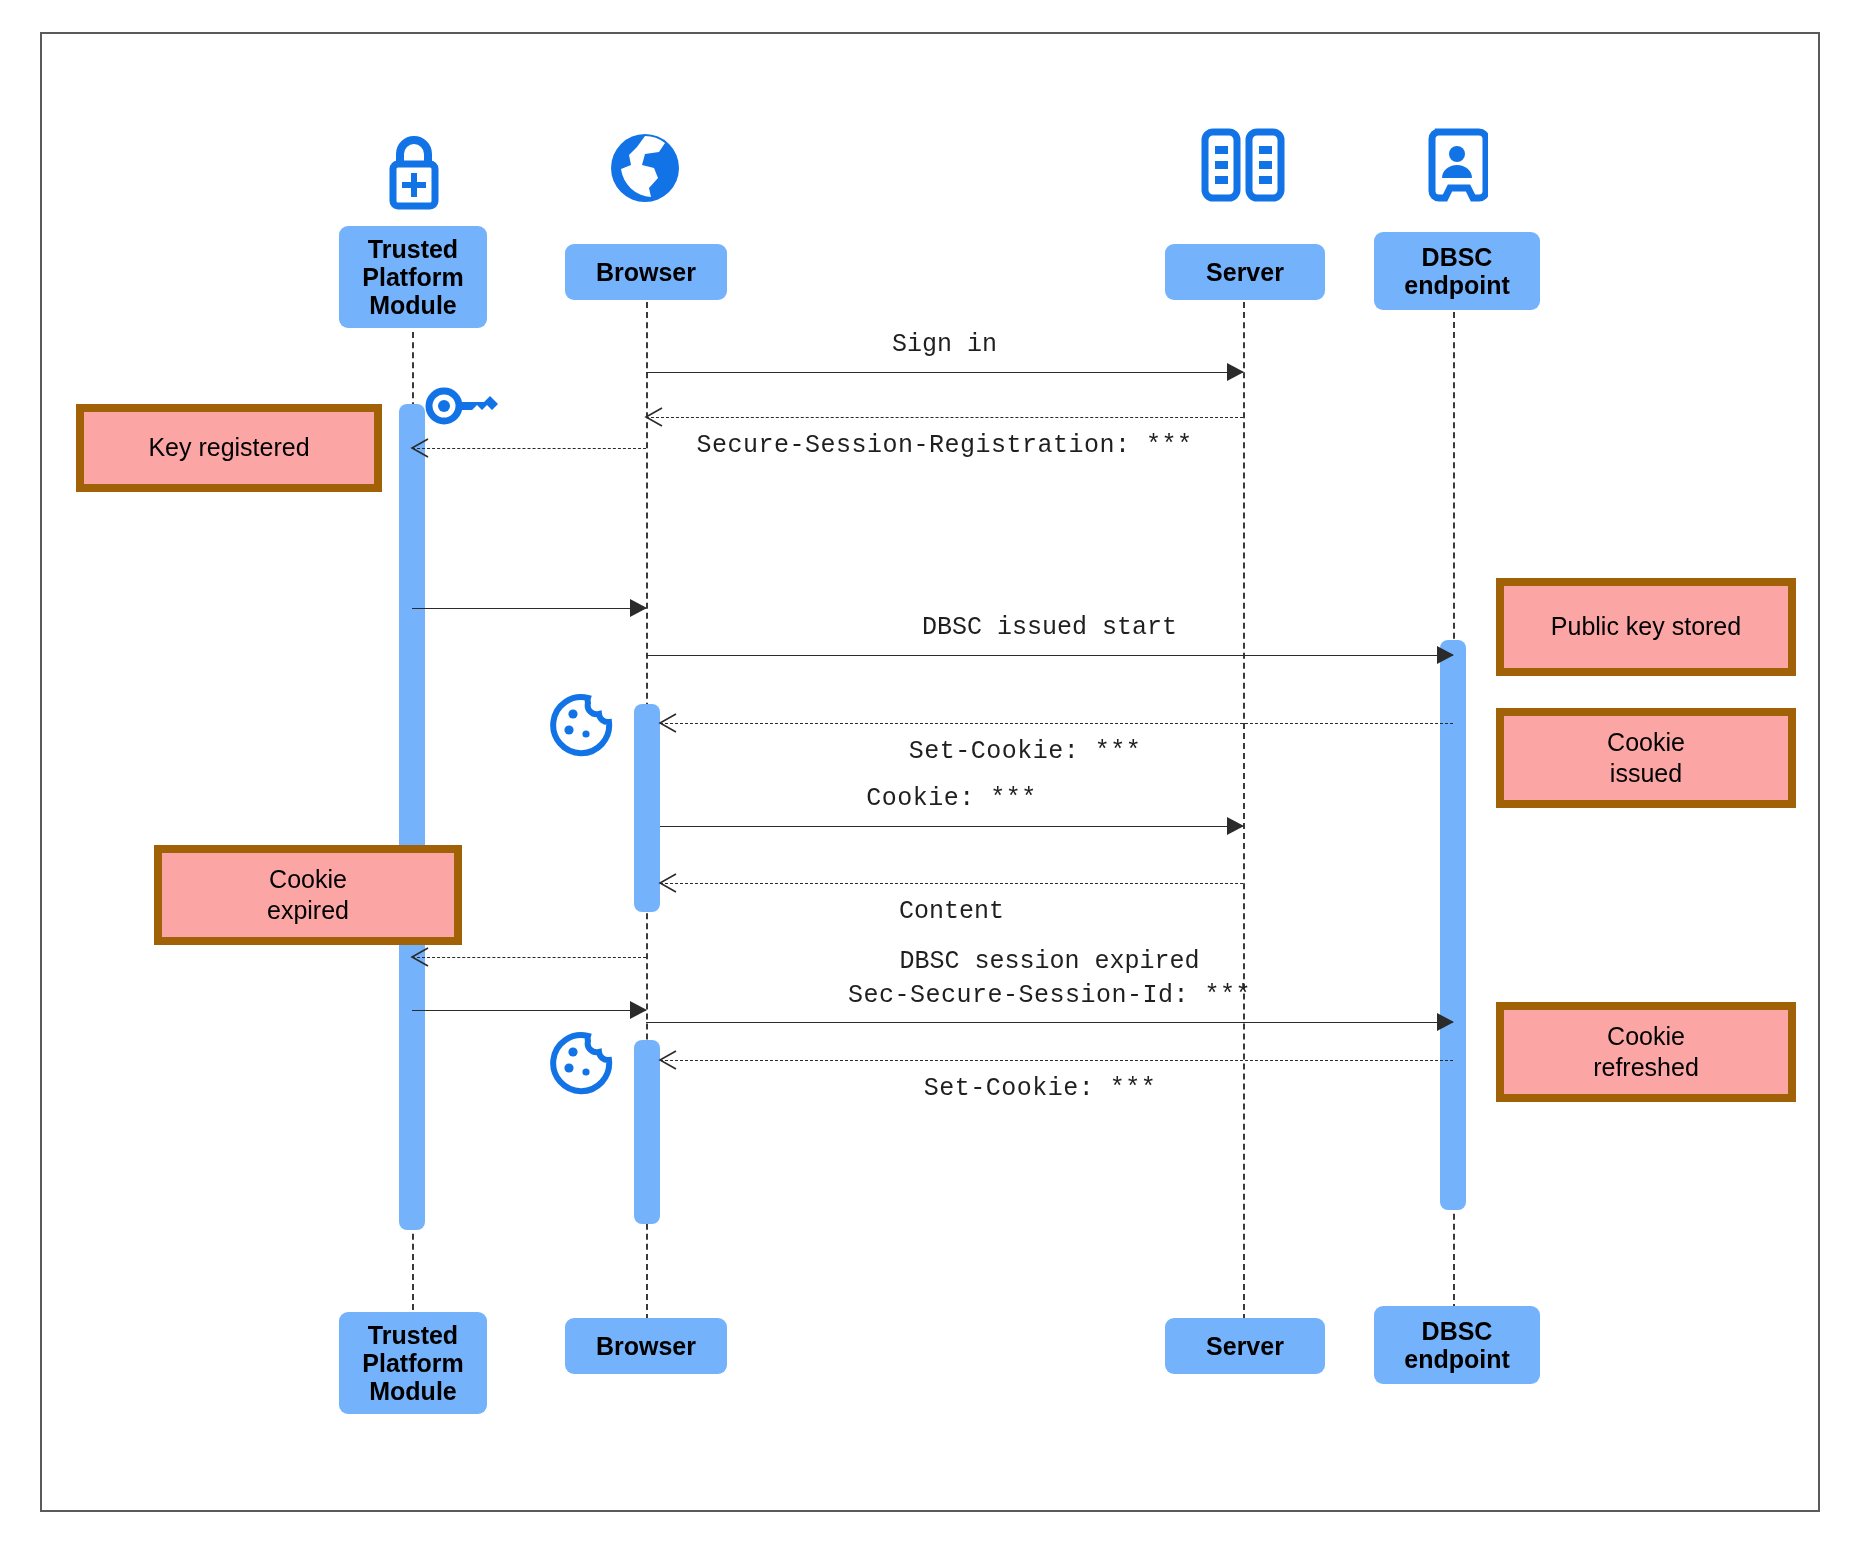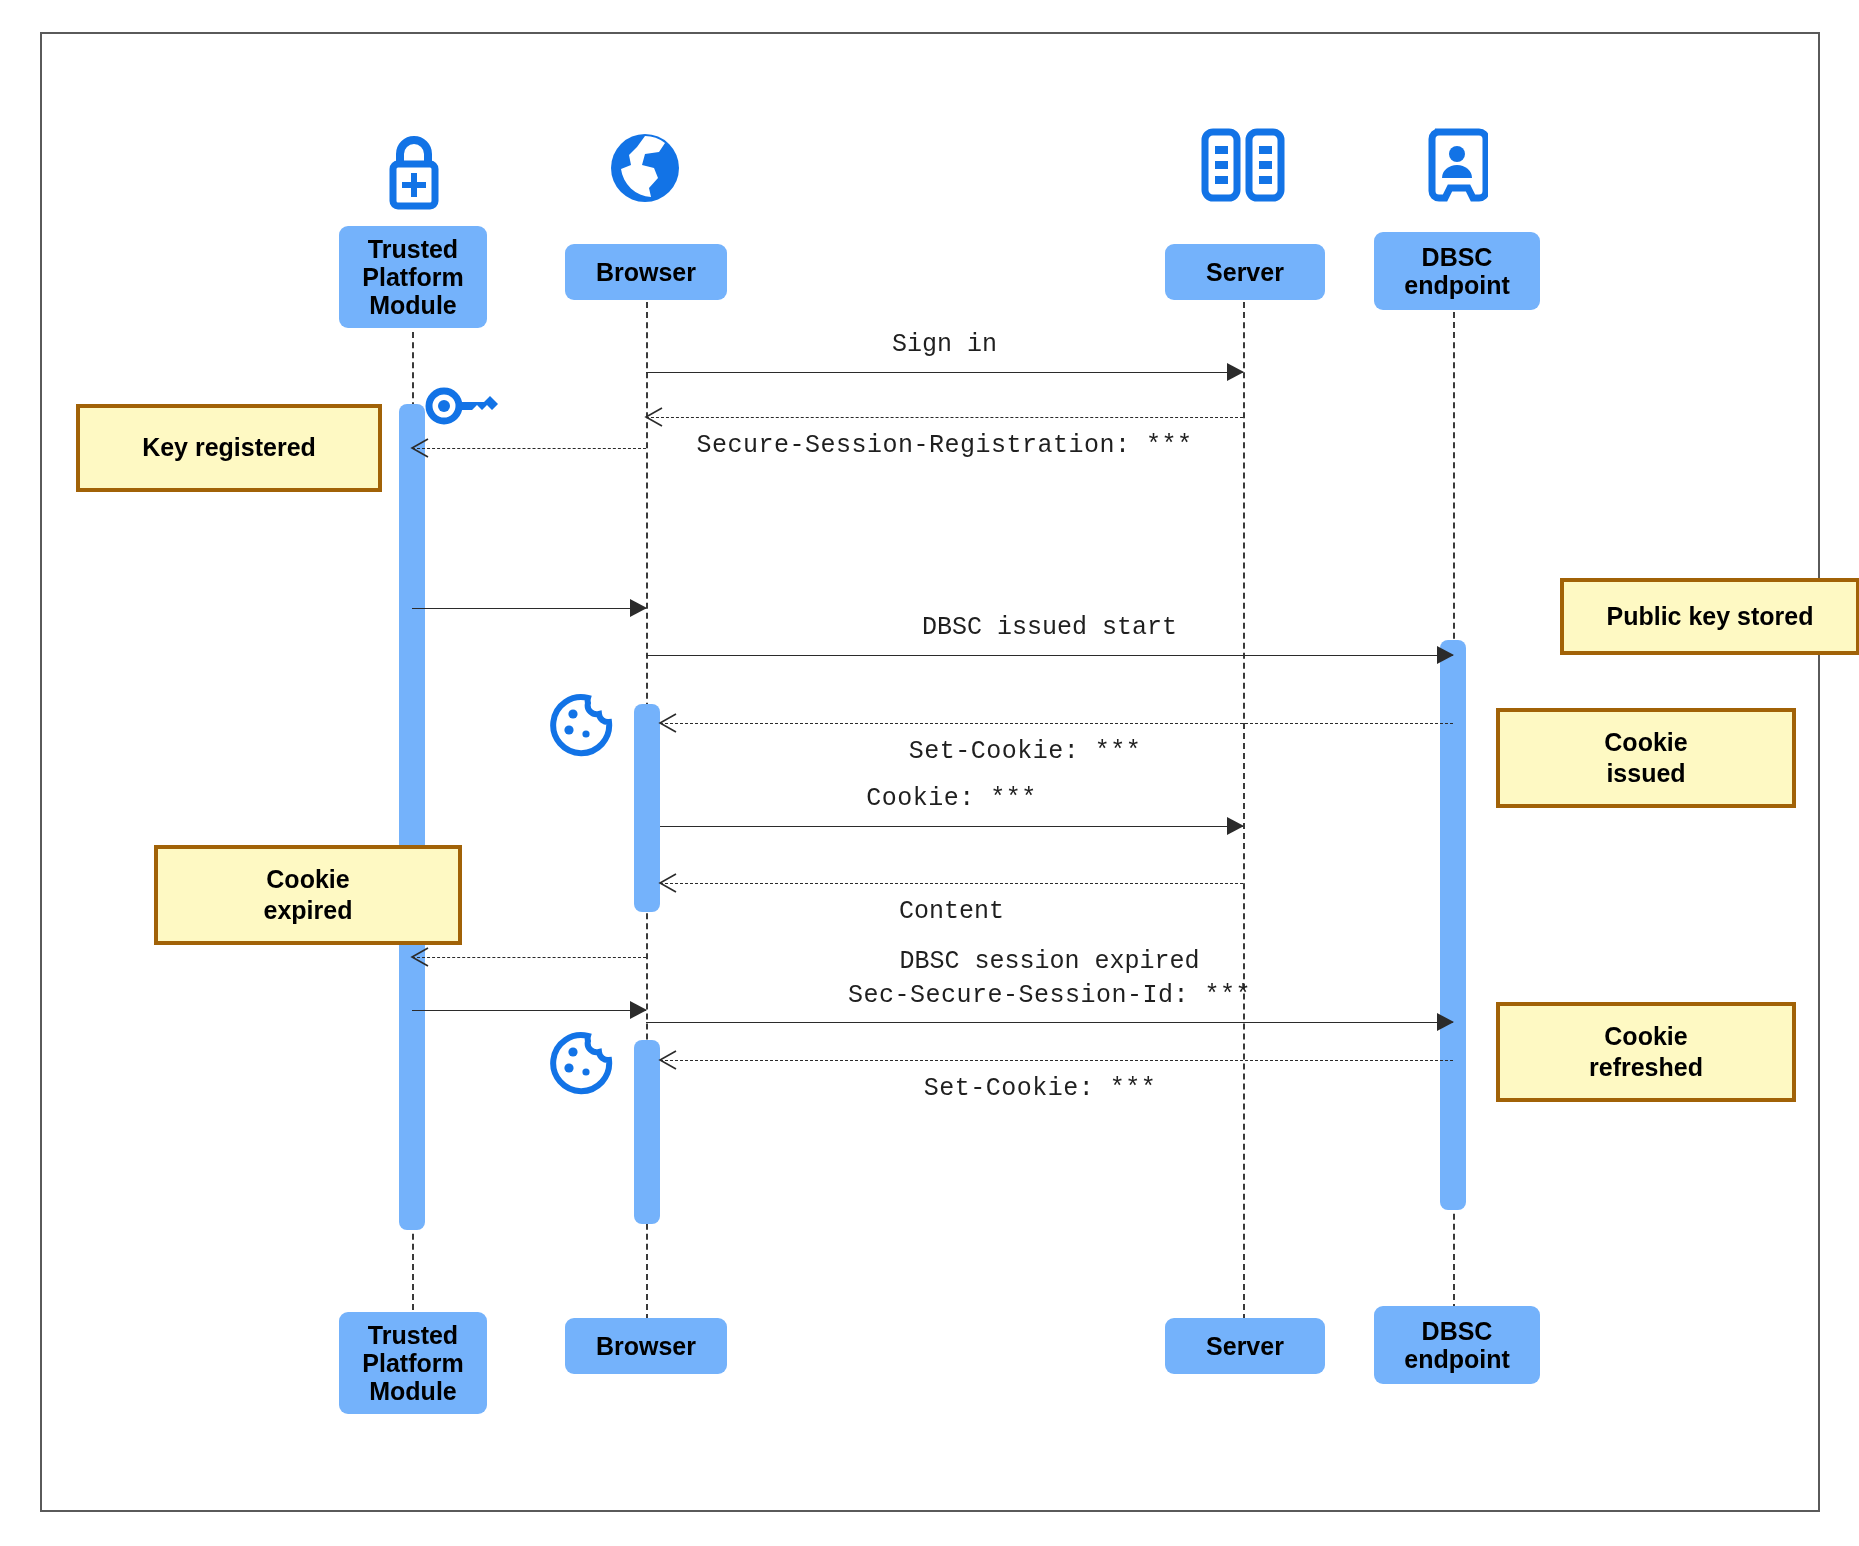--- a/index.html
+++ b/index.html
@@ -20,23 +20,23 @@
 
   
   .actor-box{position:absolute;background:#74b2fb;border-radius:9px;
       display:flex;align-items:center;justify-content:center;text-align:center;
       font-weight:bold;color:#000;line-height:1.12;box-sizing:border-box;}
 
   
   .act{position:absolute;background:#74b2fb;border-radius:8px;}
 
   
-  .note{position:absolute;background:#fef9c3;border:4px solid #a16207;
+  .note{position:absolute;background:#fca5a5;border:8px solid #a16207;
       display:flex;align-items:center;justify-content:center;text-align:center;
-      font-weight:bold;color:#000;font-size:25px;line-height:1.25;box-sizing:border-box;}
+      font-weight:normal;color:#000;font-size:25px;line-height:1.25;box-sizing:border-box;}
 
   
   .msg{position:absolute;height:0;}
   .msg .line{position:absolute;left:0;top:0;width:100%;height:0;border-top:1.6px solid #2b2b2b;}
   .msg.dashed .line{border-top:1.6px dashed #2b2b2b;}
   .arrowhead{position:absolute;top:-9px;width:0;height:0;}
   .arrowhead.solid-r{right:-1px;border-top:9px solid transparent;border-bottom:9px solid transparent;border-left:17px solid #2b2b2b;}
   .arrowhead.open-l{left:-2px;width:18px;height:18px;border:none;}
   .arrowhead.open-l svg{display:block;}
   .mlabel{position:absolute;text-align:center;color:#1f1f1f;white-space:pre;}
@@ -235,21 +235,21 @@
       <circle cx="38" cy="42" r="3.6" fill="#1273e6"></circle>
     </svg>
   </div>
 
   <div class="note" style="left:76px;top:404px;width:306px;height:88px;">Key registered</div>
 
 
   <div class="note" style="left:154px;top:845px;width:308px;height:100px;white-space:pre-line;">Cookie
 expired</div>
 
-  <div class="note" style="left:1560px;top:578px;width:300px;height:77px;">Public key stored</div>
+  <div class="note" style="left:1496px;top:578px;width:300px;height:98px;">Public key stored</div>
 
   <div class="note" style="left:1496px;top:708px;width:300px;height:100px;white-space:pre-line;">Cookie
 issued</div>
 
   <div class="note" style="left:1496px;top:1002px;width:300px;height:100px;white-space:pre-line;">Cookie
 refreshed</div>
 
 </div>
 
 </body></html>

